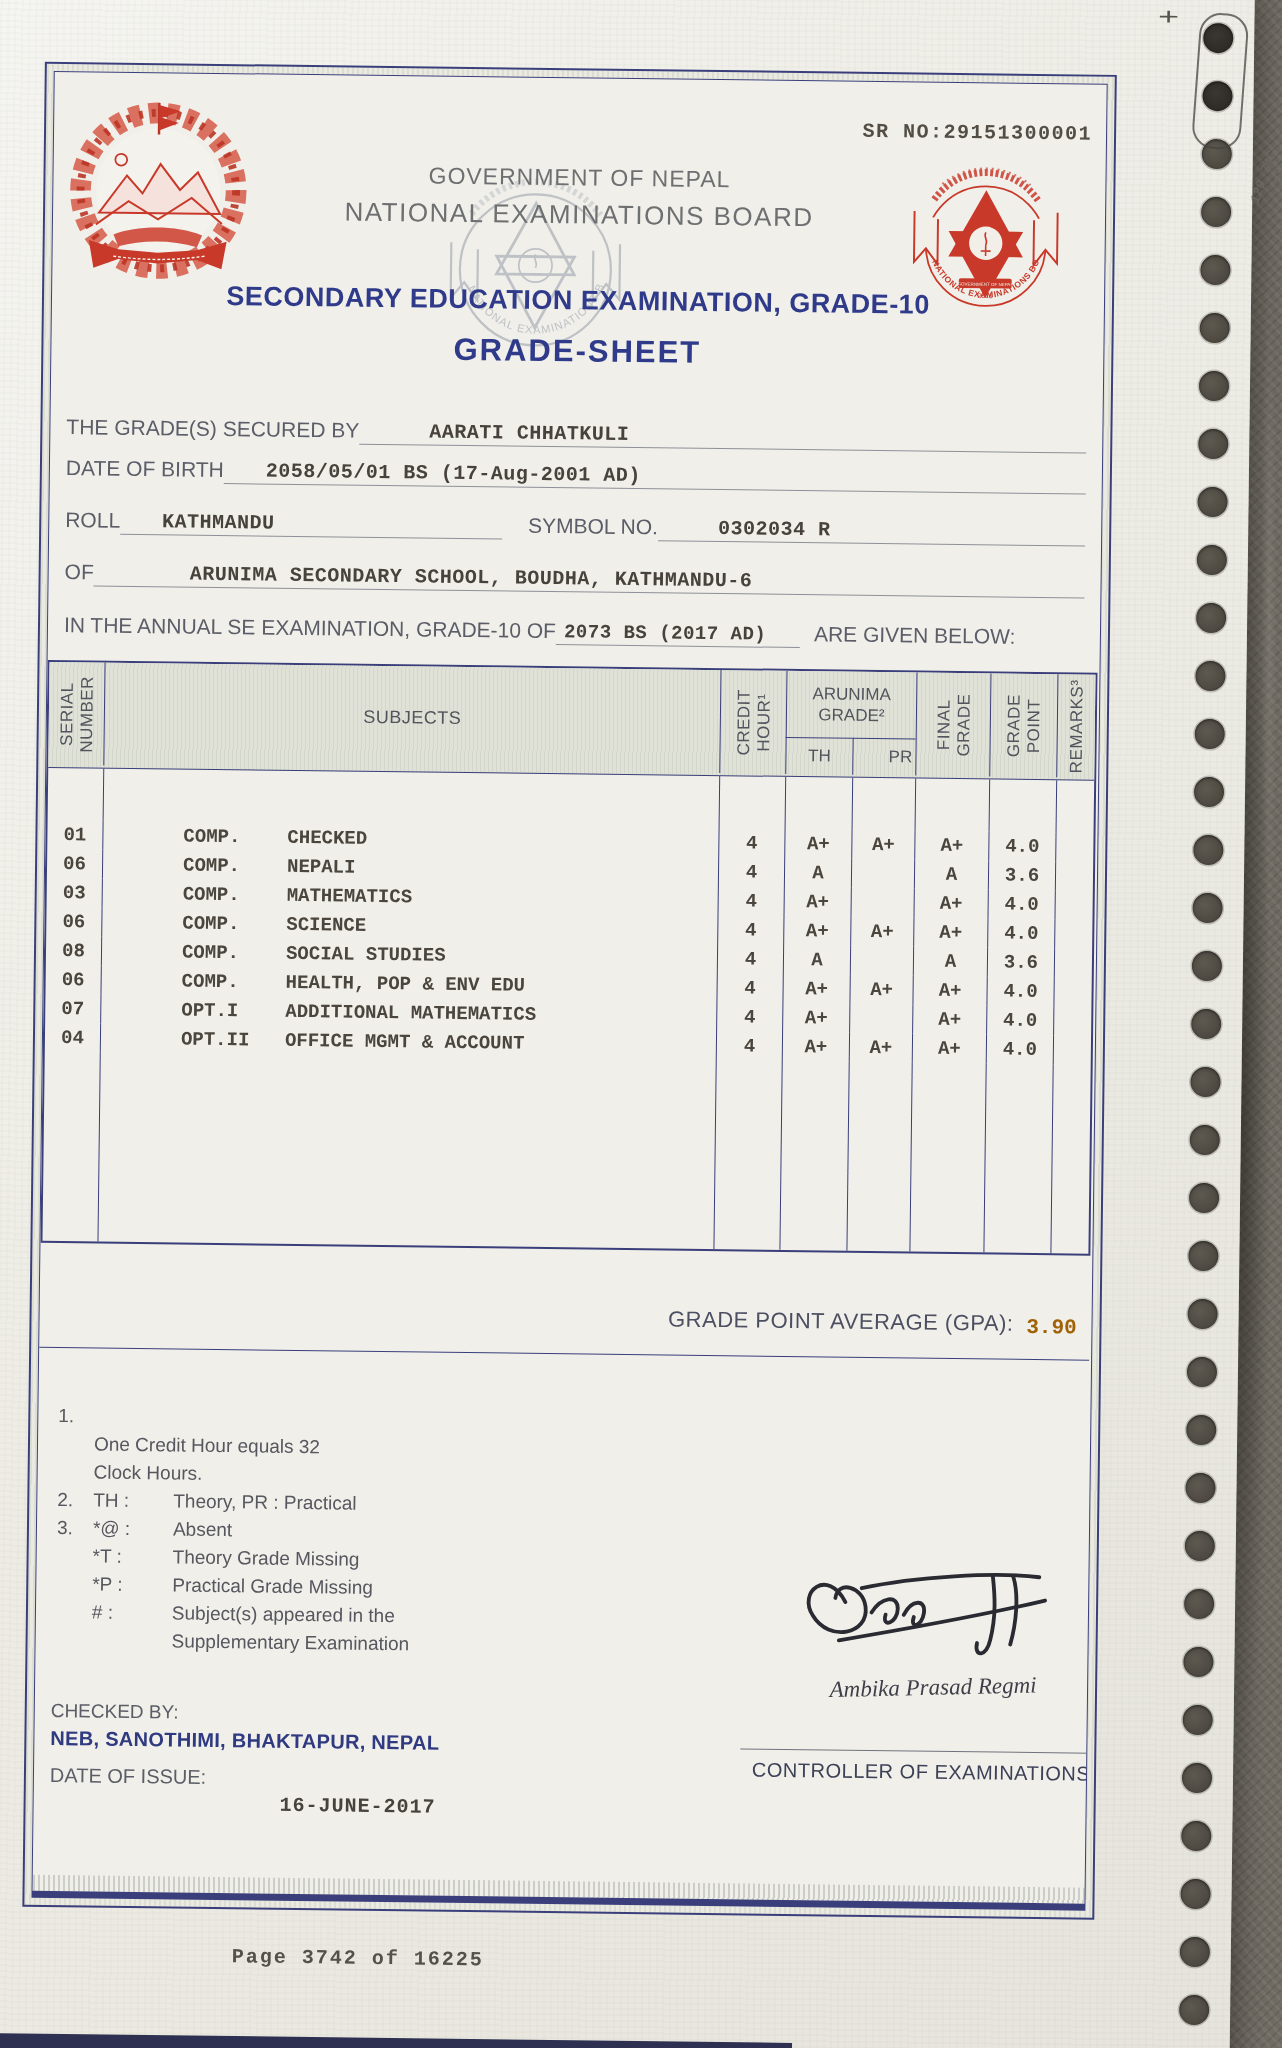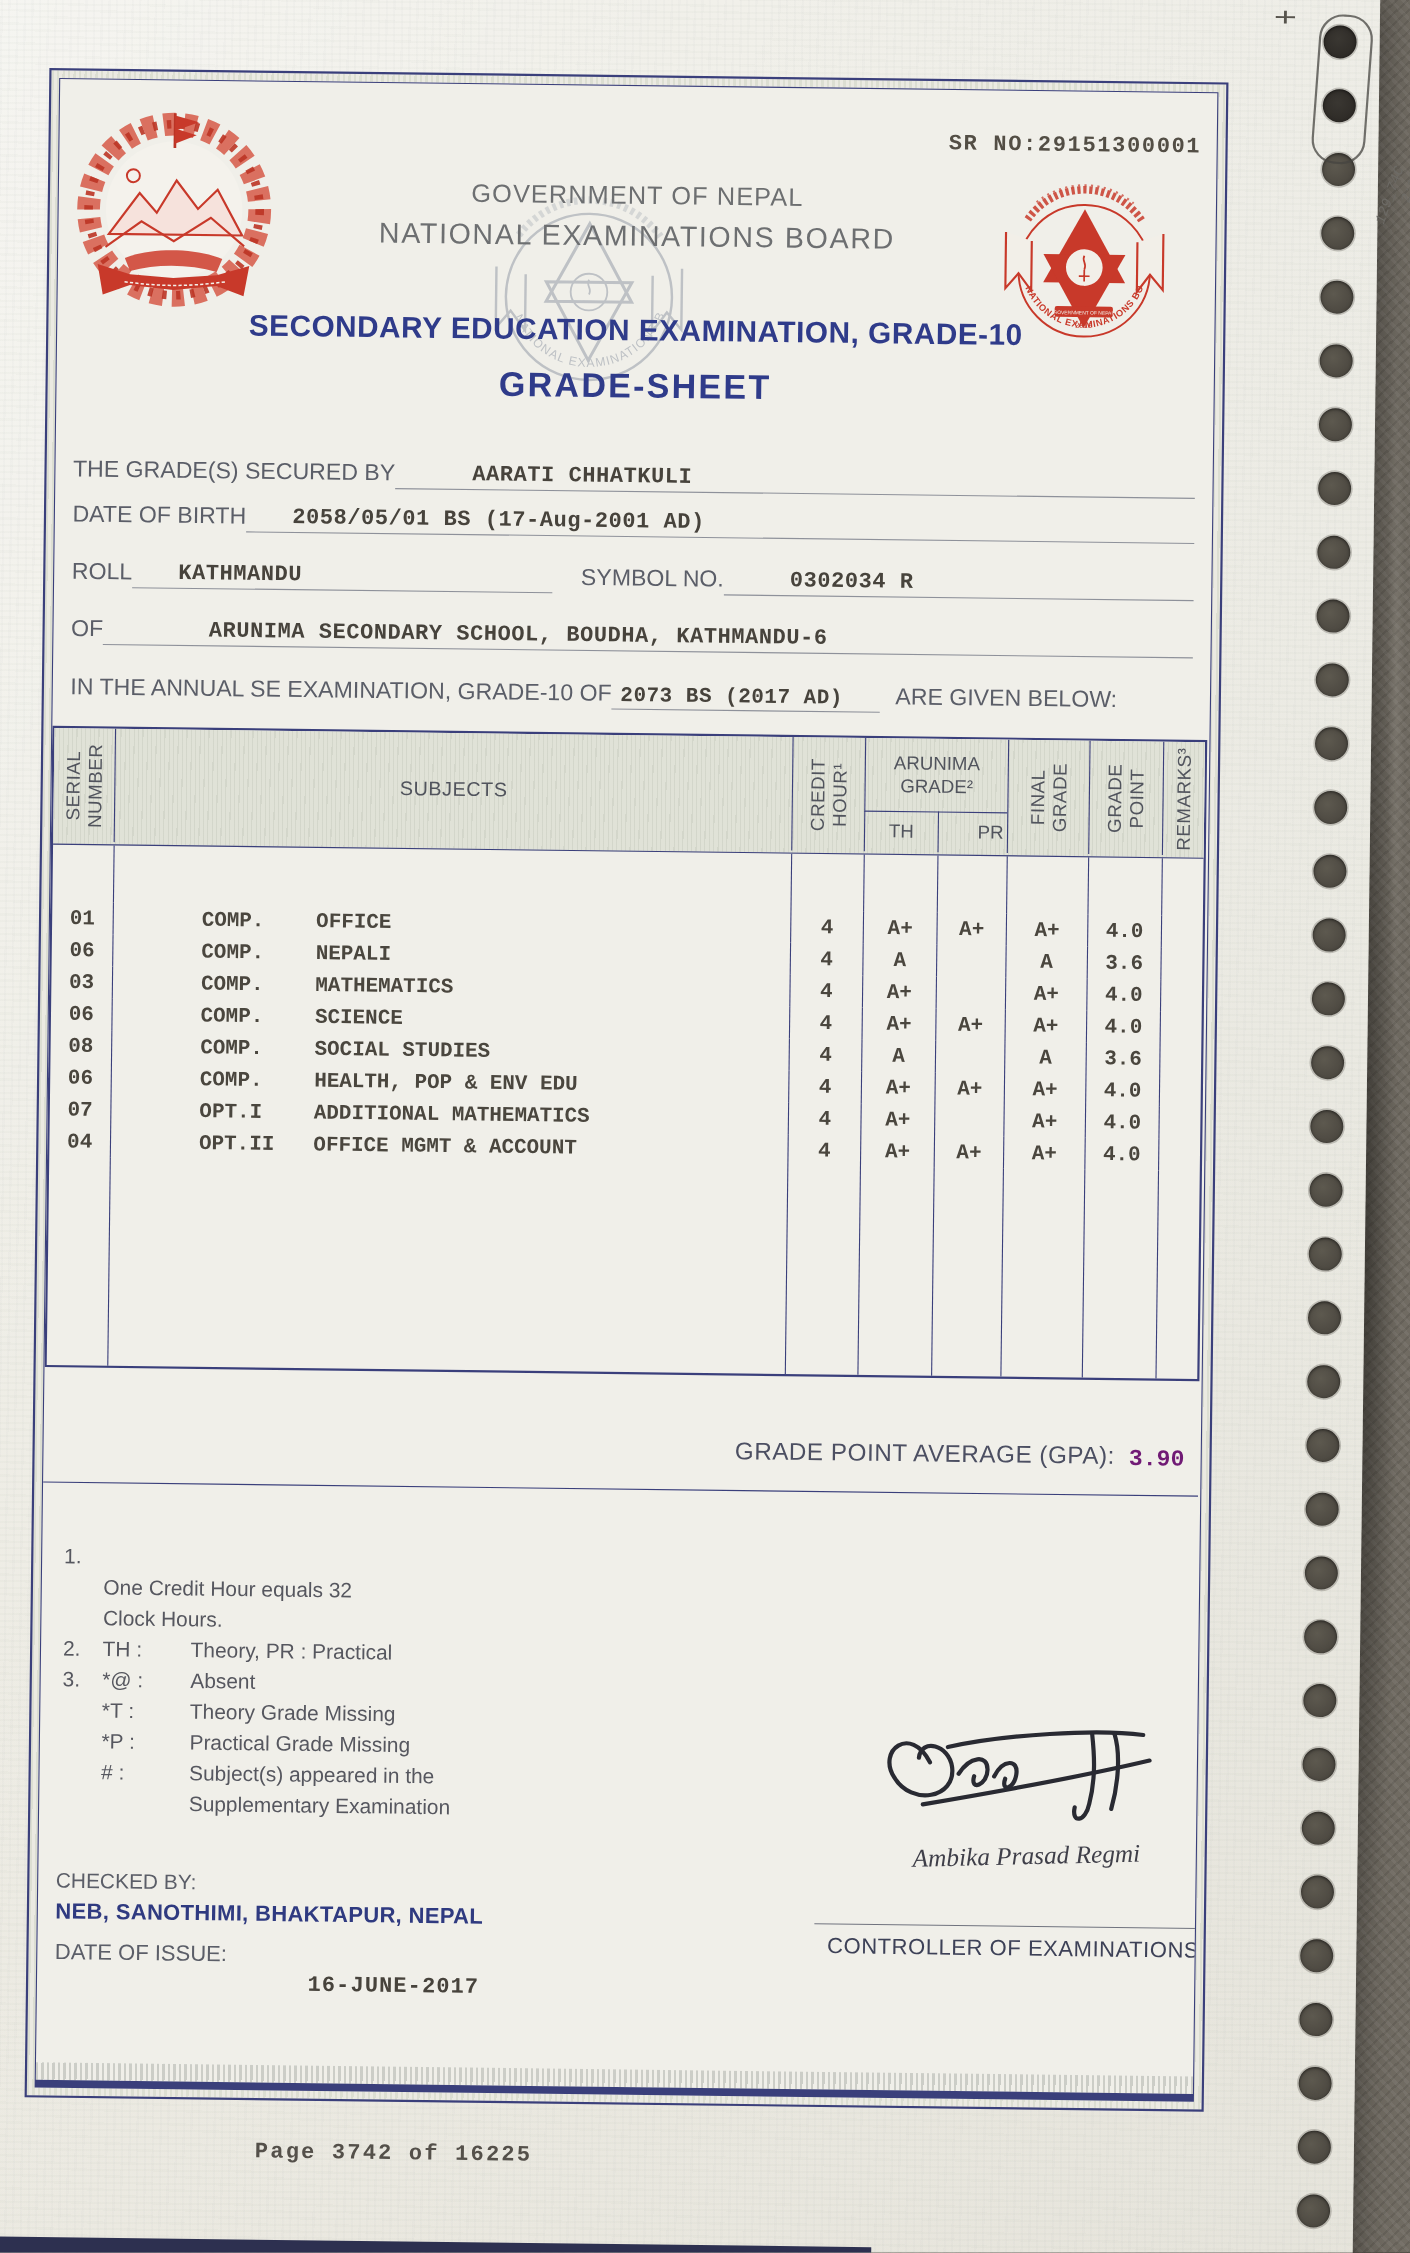--- a/index.html
+++ b/index.html
@@ -95,21 +95,21 @@
   .trow.spacer{height:52px;}
   .trow.filler{flex:1;height:auto;}
   .trow > div{border-left:1.5px solid #3a3f7b;display:flex;align-items:center;justify-content:center;overflow:hidden;}
   .trow > div:first-child{border-left:none;}
   .trow .c-subj{justify-content:flex-start;}
   .rt{display:inline-block;width:104px;margin-left:80px;flex:none;}
   
   .gpa{top:1171px;left:0;right:2px;height:105px;border-bottom:1.5px solid #3a3f7b;
     display:flex;align-items:flex-end;justify-content:flex-end;padding-bottom:22px;box-sizing:border-box;}
   .gpa-label{font-size:22px;color:#4c4f62;letter-spacing:.5px;}
-  .gpa-value{font-family:"Liberation Mono",monospace;font-weight:bold;font-size:21px;color:#701a75;
+  .gpa-value{font-family:"Liberation Mono",monospace;font-weight:bold;font-size:21px;color:#a16207;
     width:76px;text-align:center;margin-bottom:-2px;}
   
   .footnotes{top:1330px;left:20px;width:436px;display:grid;grid-template-columns:36px 80px 1fr;
     font-size:19px;color:#56575f;line-height:28px;}
   .fn-text{max-width:258px;}
   
   .sig-svg{left:742px;top:1468px;width:312px;height:126px;}
   .sig-name{left:748px;top:1592px;width:300px;text-align:center;
     font-family:"Liberation Serif",serif;font-style:italic;font-size:23px;color:#3f3f49;transform:rotate(-2deg);}
   .controller{left:706px;top:1668px;width:362px;border-top:1.5px solid #70737e;padding-top:9px;
@@ -310,21 +310,21 @@
                   <div></div>
                   <div></div>
                   <div></div>
                   <div></div>
               </div>
               <div style="display:contents">
   <div class="trow">
     <div class="c-sn">01</div>
     <div class="c-subj">
       <span class="rt">COMP.</span>
-      <span>OFFICE</span>
+      <span>CHECKED</span>
     </div>
     <div>4</div>
     <div>A+</div>
     <div>A+</div>
     <div>A+</div>
     <div>4.0</div>
     <div></div>
   </div>
 
   <div class="trow">

